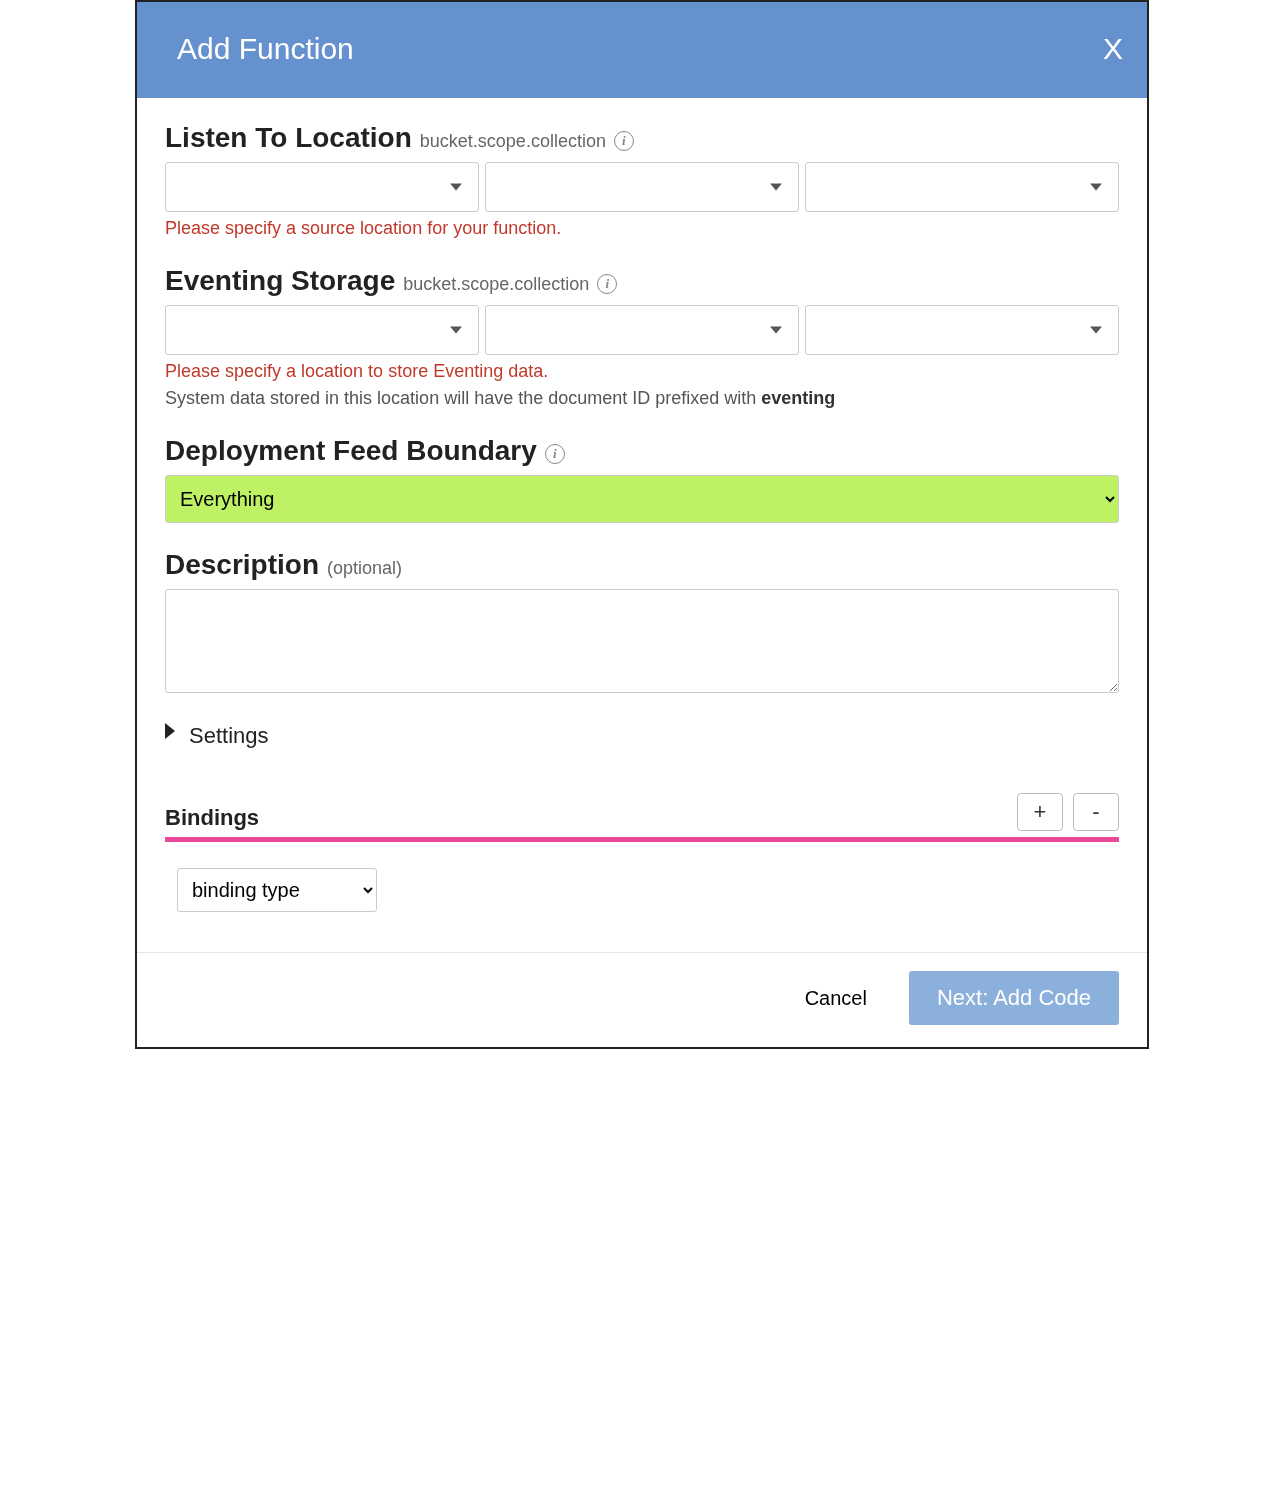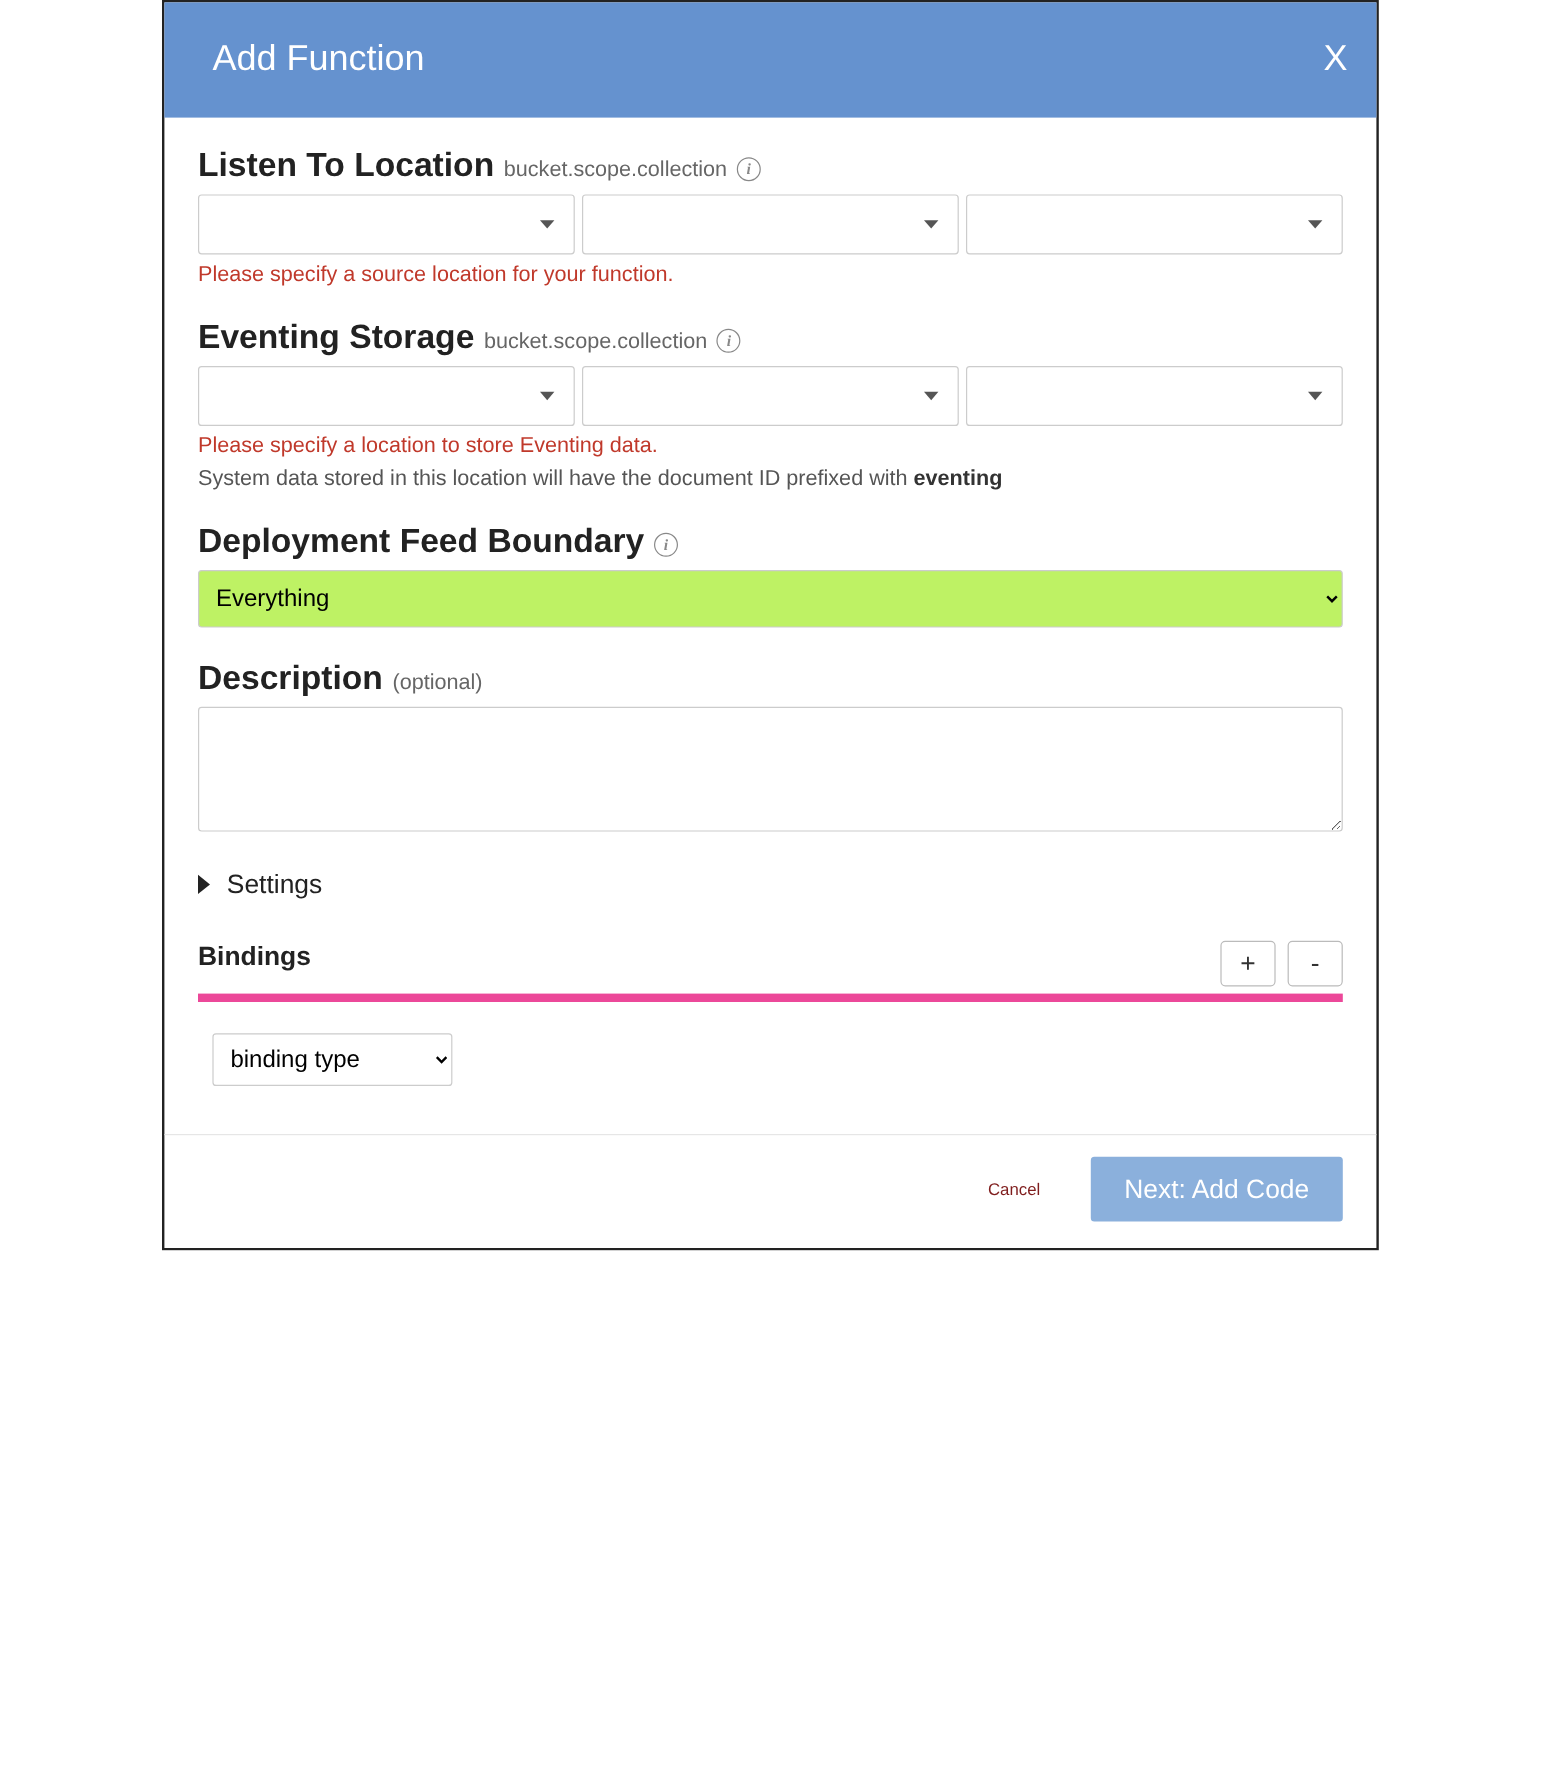--- a/index.html
+++ b/index.html
@@ -127,39 +127,38 @@
     width: 100%;
     height: 104px;
     border: 1px solid #ccc;
     border-radius: 3px;
     padding: 8px 10px;
     font-size: 18px;
     resize: both;
   }
   .collapse-row {
     display: flex;
-    align-items: center;
     gap: 14px;
     font-size: 22px;
     font-weight: 400;
     color: #222;
-    margin-bottom: 34px;
+    margin-bottom: 44px;
     cursor: pointer;
   }
   .caret-right {
     width: 0; height: 0;
     border-top: 8px solid transparent;
     border-bottom: 8px solid transparent;
     border-left: 10px solid #222;
   }
   .bindings-header {
     display: flex;
-    align-items: flex-start;
+    align-items: flex-end;
     justify-content: space-between;
-    border-bottom: 7px solid #ec4899;
+    border-bottom: 5px solid #ec4899;
     padding-bottom: 6px;
     margin-bottom: 26px;
   }
   .bindings-title {
     font-size: 22px;
     font-weight: 700;
     color: #222;
   }
   .bindings-btns { display: flex; gap: 10px; }
   .sq-btn {
@@ -191,22 +190,22 @@
     border-top: 1px solid #e6e6e6;
     padding: 18px 28px 22px 28px;
     display: flex;
     justify-content: flex-end;
     align-items: center;
     gap: 36px;
   }
   .btn-cancel {
     background: none;
     border: none;
-    color: #7f1d1d;
-    font-size: 14px;
+    color: #000000;
+    font-size: 20px;
     cursor: pointer;
   }
   .btn-primary {
     background: #8bb0dc;
     color: #fff;
     border: none;
     border-radius: 3px;
     font-size: 22px;
     padding: 14px 28px;
     cursor: pointer;

